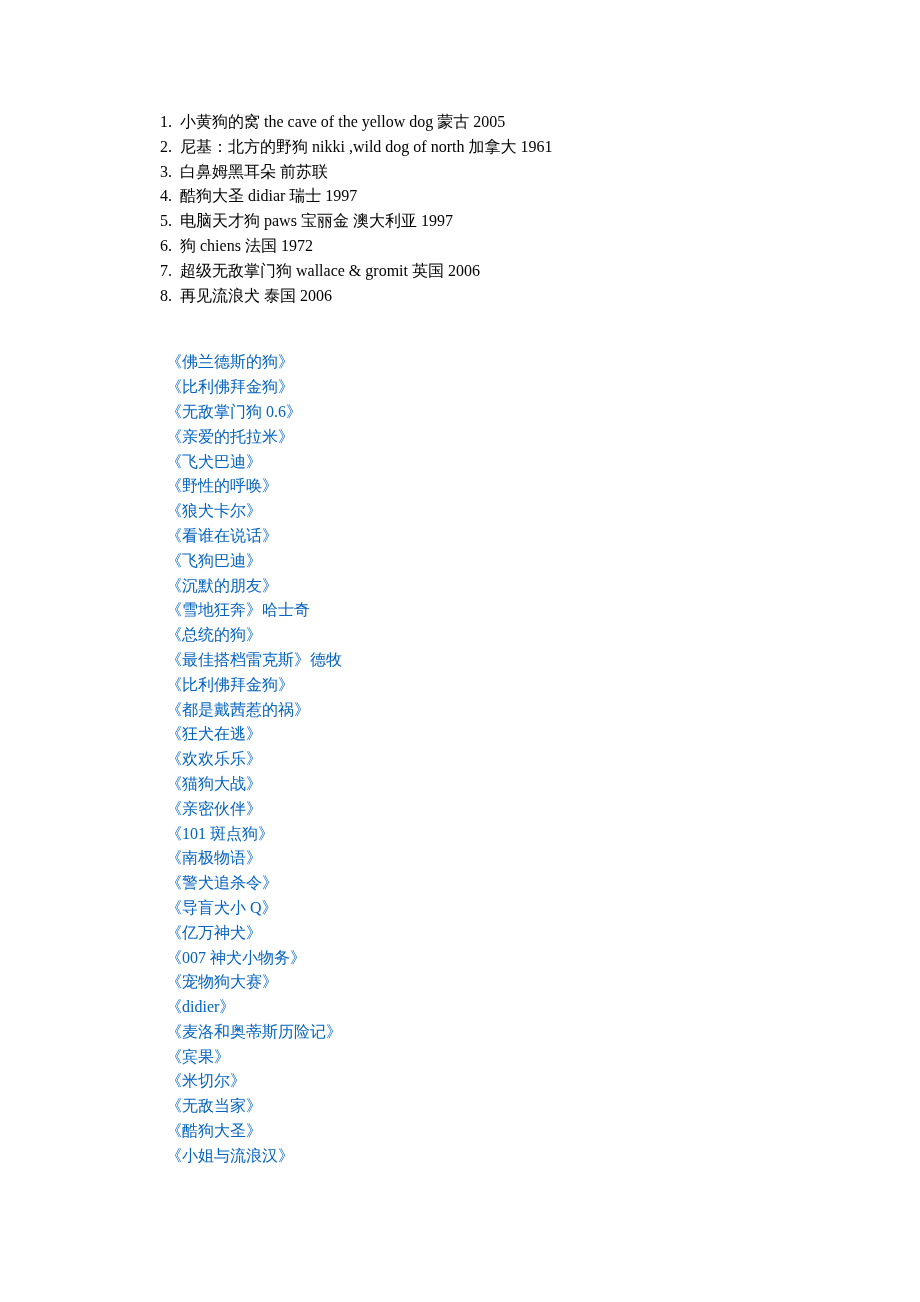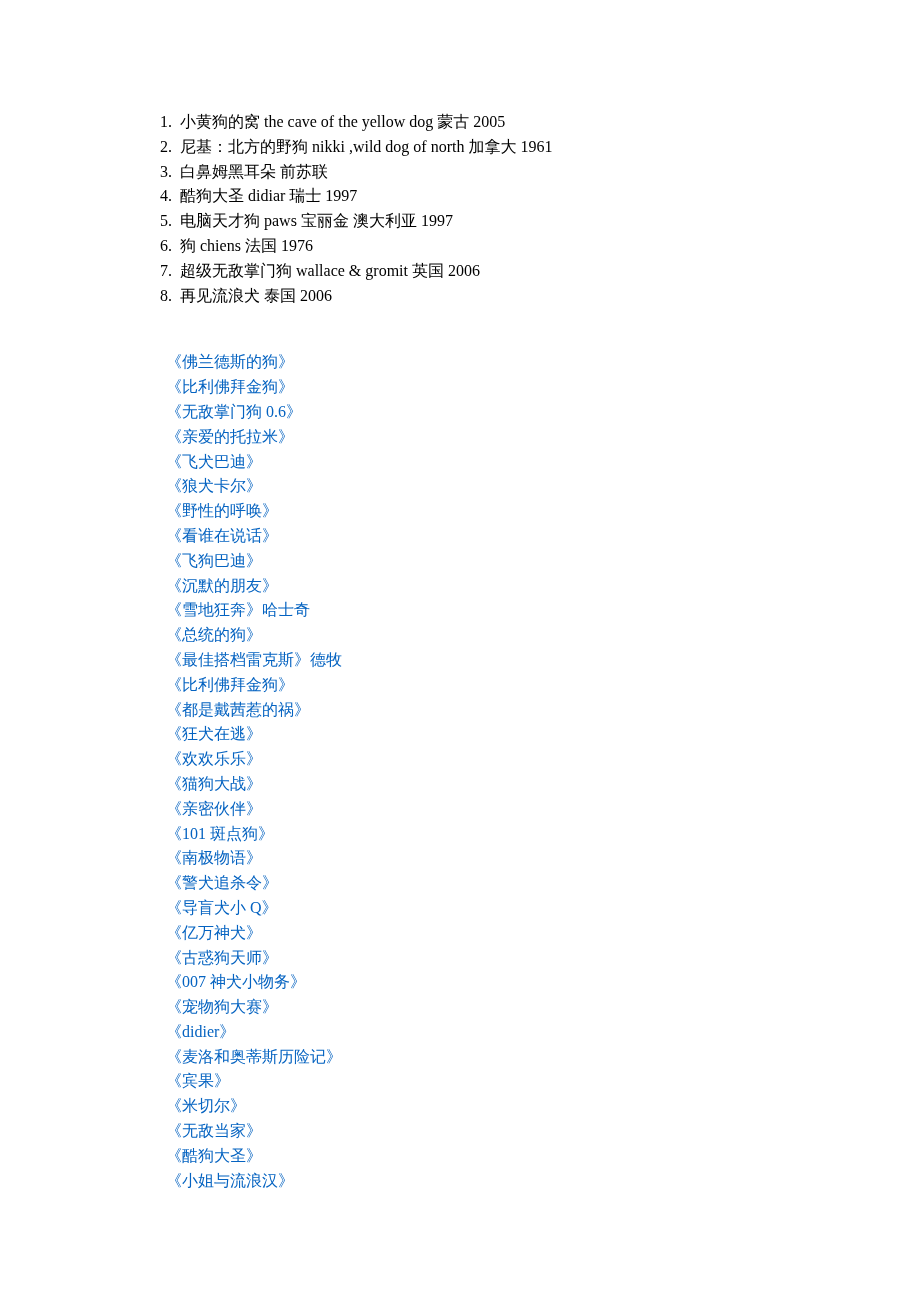--- a/index.html
+++ b/index.html
@@ -49,58 +49,57 @@
     <div class="numbered-item">
       <span class="num-marker">4.</span>
       <span>酷狗大圣 didiar  瑞士  1997</span>
     </div>
     <div class="numbered-item">
       <span class="num-marker">5.</span>
       <span>电脑天才狗 paws  宝丽金  澳大利亚  1997</span>
     </div>
     <div class="numbered-item">
       <span class="num-marker">6.</span>
-      <span>狗 chiens  法国  1976</span>
+      <span>狗 chiens  法国  1972</span>
     </div>
     <div class="numbered-item">
       <span class="num-marker">7.</span>
       <span>超级无敌掌门狗 wallace &amp; gromit  英国  2006</span>
     </div>
     <div class="numbered-item">
       <span class="num-marker">8.</span>
       <span>再见流浪犬              泰国 2006</span>
     </div>
   </div>
 
 <div class="blue-list" id="blue-list">
     <div class="blue-item">《佛兰德斯的狗》</div>
     <div class="blue-item">《比利佛拜金狗》</div>
     <div class="blue-item">《无敌掌门狗 0.6》</div>
     <div class="blue-item">《亲爱的托拉米》</div>
     <div class="blue-item">《飞犬巴迪》</div>
+    <div class="blue-item">《野性的呼唤》</div>
     <div class="blue-item">《狼犬卡尔》</div>
-    <div class="blue-item">《野性的呼唤》</div>
     <div class="blue-item">《看谁在说话》</div>
     <div class="blue-item">《飞狗巴迪》</div>
     <div class="blue-item">《沉默的朋友》</div>
     <div class="blue-item">《雪地狂奔》哈士奇</div>
     <div class="blue-item">《总统的狗》</div>
     <div class="blue-item">《最佳搭档雷克斯》德牧</div>
     <div class="blue-item">《比利佛拜金狗》</div>
     <div class="blue-item">《都是戴茜惹的祸》</div>
     <div class="blue-item">《狂犬在逃》</div>
     <div class="blue-item">《欢欢乐乐》</div>
     <div class="blue-item">《猫狗大战》</div>
     <div class="blue-item">《亲密伙伴》</div>
     <div class="blue-item">《101 斑点狗》</div>
     <div class="blue-item">《南极物语》</div>
     <div class="blue-item">《警犬追杀令》</div>
     <div class="blue-item">《导盲犬小 Q》</div>
     <div class="blue-item">《亿万神犬》</div>
-    <div class="blue-item">《古惑狗天师》</div>
     <div class="blue-item">《007 神犬小物务》</div>
     <div class="blue-item">《宠物狗大赛》</div>
     <div class="blue-item">《didier》</div>
     <div class="blue-item">《麦洛和奥蒂斯历险记》</div>
     <div class="blue-item">《宾果》</div>
     <div class="blue-item">《米切尔》</div>
     <div class="blue-item">《无敌当家》</div>
     <div class="blue-item">《酷狗大圣》</div>
     <div class="blue-item">《小姐与流浪汉》</div>
   </div>

